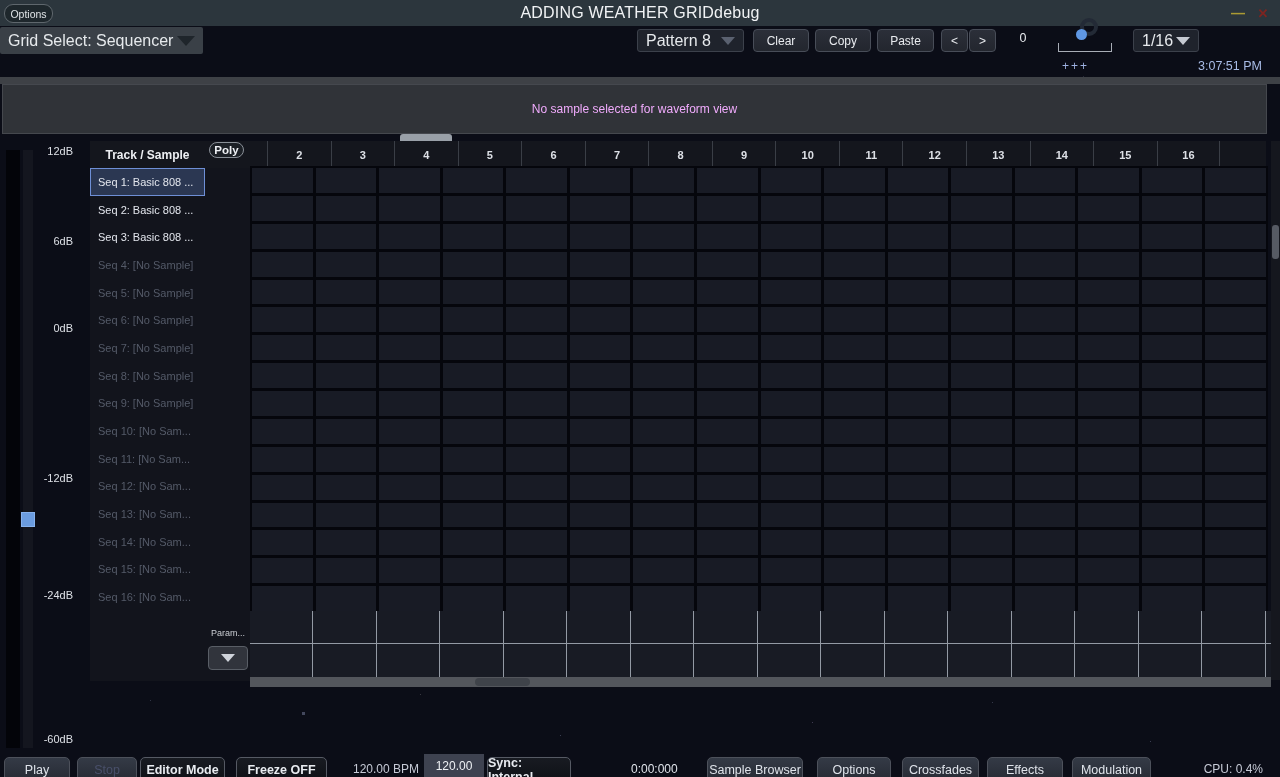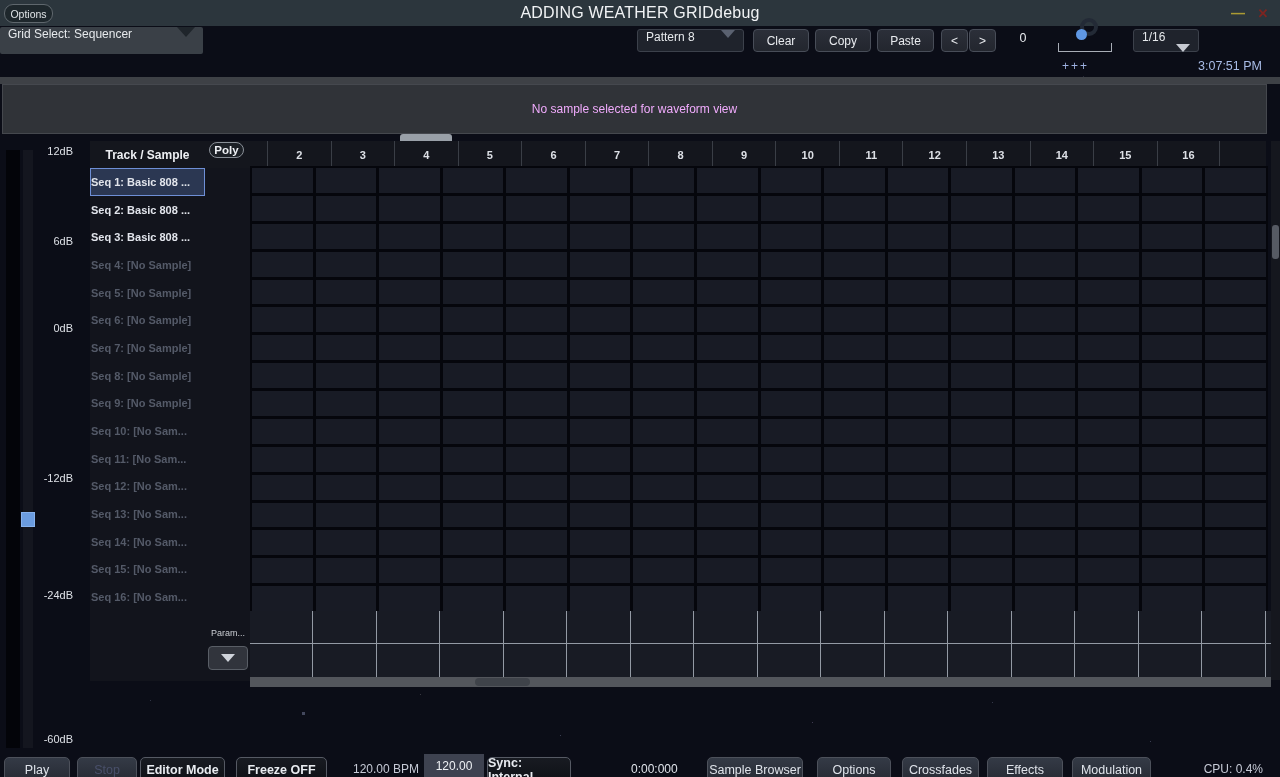--- a/index.html
+++ b/index.html
@@ -12,29 +12,29 @@
     border:1px solid #5f676d; border-radius:9px; color:#dfe3e6; font-size:10.5px;
     display:flex; align-items:center; justify-content:center; }
   .win-title { position:absolute; left:0; top:0; width:1280px; height:26px; display:flex; align-items:center;
     justify-content:center; color:#f1f3f5; font-size:16px; letter-spacing:.2px; }
   .min-btn { position:absolute; left:1228px; top:3px; width:20px; height:20px; color:#ab9a33; font-weight:bold;
     font-size:14px; display:flex; align-items:center; justify-content:center; }
   .close-btn { position:absolute; left:1253px; top:3px; width:20px; height:20px; color:#7e2420; font-weight:bold;
     font-size:13px; display:flex; align-items:center; justify-content:center; }
 
   
-  .dropdown { background:#1f232c; border:1px solid #3c414b; border-radius:3px; color:#e6e9ec; font-size:12px;
-    display:flex; padding:0 8px; position:absolute; }
+  .dropdown { background:#1f232c; border:1px solid #3c414b; border-radius:3px; color:#e6e9ec; font-size:16px;
+    display:flex; align-items:center; padding:0 8px; position:absolute; }
   .tri { width:0; height:0; border-left:7px solid transparent; border-right:7px solid transparent;
     border-top:8px solid #c6cad2; margin-left:auto; }
   .grid-select { left:0; top:27px; width:203px; height:27px; background:#3a4047; border:none; border-radius:2px; }
   .grid-select .tri { border-top-color:#1f252b; border-left-width:9px; border-right-width:9px; border-top-width:10px; }
   .pattern-dd { left:637px; top:29px; width:107px; height:23px; }
   .pattern-dd .tri { border-top-color:#5a6170; }
-  .rate-dd { left:1133px; top:29px; width:66px; height:23px;flex-direction:column; }
+  .rate-dd { left:1133px; top:29px; width:66px; height:23px; }
   .tbtn { position:absolute; top:29px; height:23px; background:linear-gradient(#2b2f39,#23262e);
     border:1px solid #484d58; border-radius:4px; color:#e8eaee; font-size:12px;
     display:flex; align-items:center; justify-content:center; }
   .offset-val { position:absolute; left:1008px; top:31px; width:30px; text-align:center; color:#e8eaee; font-size:12.5px; }
   .knob-ring { position:absolute; left:1080px; top:18px; width:18px; height:18px; border-radius:50%;
     border:4px solid #232a36; }
   .slider-dot { position:absolute; left:1076px; top:29px; width:11px; height:11px; border-radius:50%;
     background:#5f97e3; }
   .slider-bracket { position:absolute; left:1058px; top:43px; width:54px; height:9px;
     border:1px solid #a8adb6; border-top:none; }
@@ -68,22 +68,22 @@
   .poly-btn { position:absolute; left:209px; top:142px; width:35px; height:16px; border:1px solid #8a9098;
     border-radius:8px; background:#1c2026; color:#eef0f4; font-size:11.5px; font-weight:bold;
     display:flex; align-items:center; justify-content:center; }
   .col-headers { position:absolute; left:267px; top:141px; height:27px; display:grid;
     grid-template-columns:repeat(15, 63.55px); }
   .col-head { border-left:1px solid #3a3e46; display:flex; align-items:center; justify-content:center;
     color:#dde0e6; font-size:11px; font-weight:bold; }
   .col-headers .col-head:last-child { border-right:1px solid #3a3e46; }
 
   .track-rows { position:absolute; left:90px; top:168px; width:115px; }
-  .track-row { height:27.7px; display:flex; align-items:center; border:1px solid transparent;
-    font-size:11px; font-weight:bold; color:#e2e5ec; white-space:nowrap; overflow:hidden; }
+  .track-row { height:27.7px; display:flex; align-items:center; padding-left:7px; border:1px solid transparent;
+    font-size:11px; font-weight:normal; color:#e2e5ec; white-space:nowrap; overflow:hidden; }
   .track-row[data-state="selected"] { background:#2b3752; border-color:#6e8fd6; }
   .track-row[data-state="empty"] { color:#545a68; }
 
   .step-grid { position:absolute; left:250px; top:166px; width:1018px; height:447px; background:#05060c;
     display:grid; grid-template-columns:repeat(16,1fr); grid-auto-rows:1fr; gap:3px; padding:2px; }
   .step-grid .cell { background:#181b25; }
 
   .param-label { position:absolute; left:209px; top:628px; width:38px; color:#c9ccd2; font-size:9px;
     text-align:center; white-space:nowrap; overflow:hidden; }
   .param-dd { position:absolute; left:208px; top:646px; width:40px; height:24px; background:#31343c;

